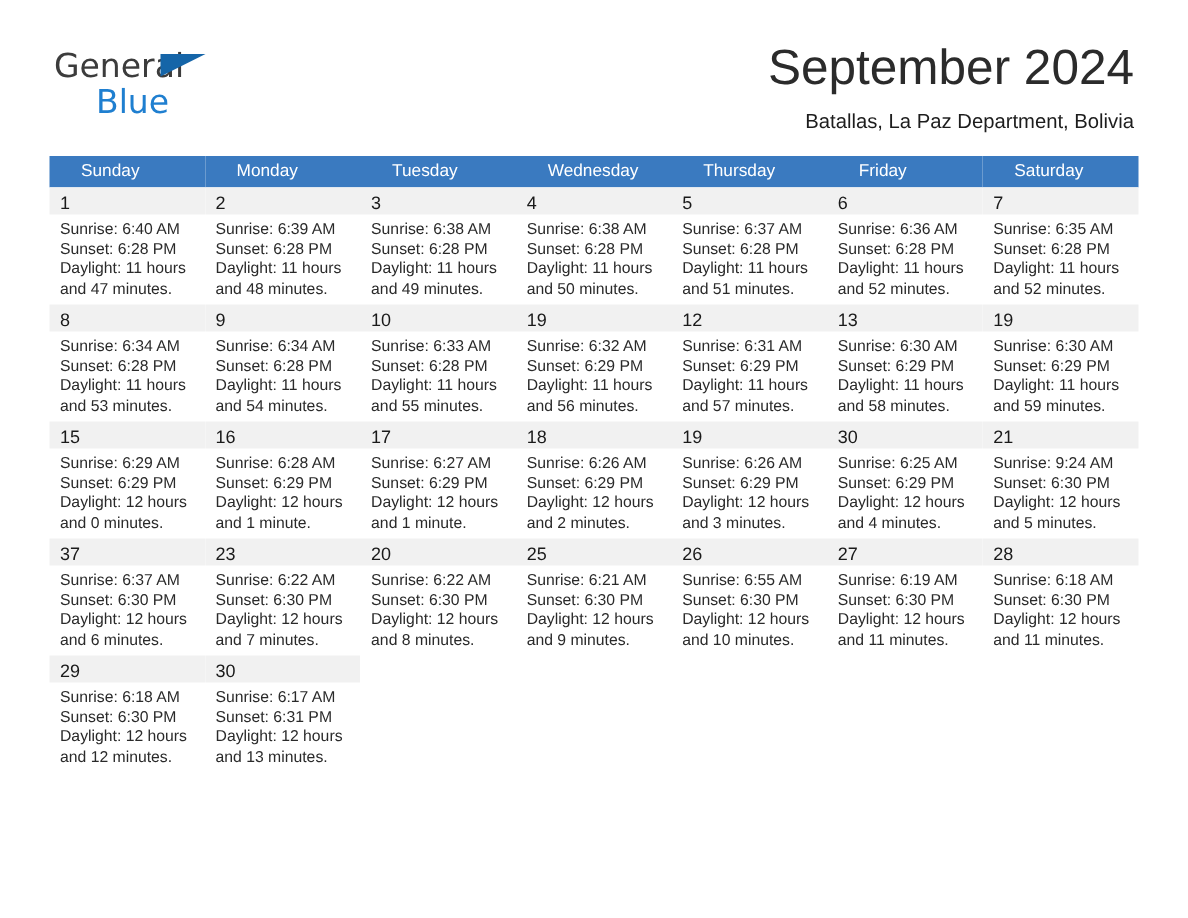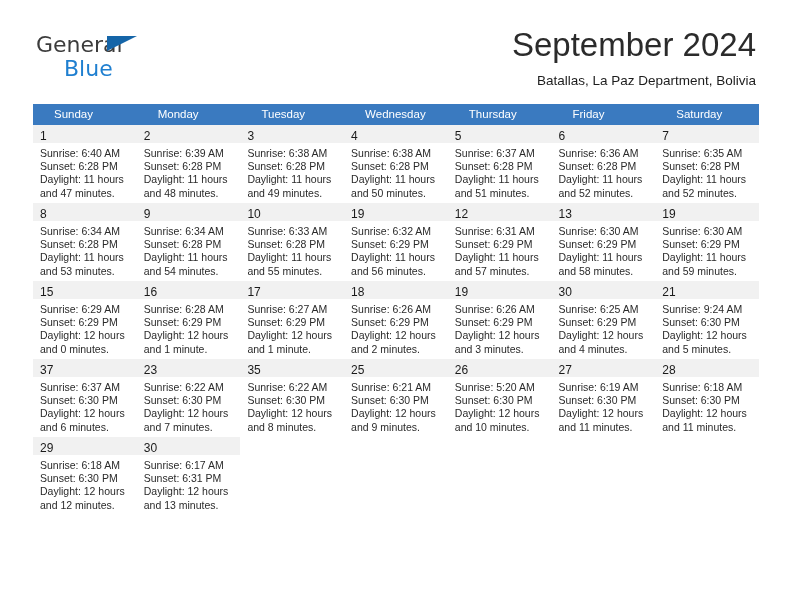--- a/index.html
+++ b/index.html
@@ -427,21 +427,21 @@
               <div class="dayinfo">
                 <div>Sunrise: 6:22 AM</div>
                 <div>Sunset: 6:30 PM</div>
                 <div>Daylight: 12 hours</div>
                 <div>and 7 minutes.</div>
               </div>
             </div>
           </td>
           <td class="week-sep-top ">
             <div class="daycell">
-              <div class="daynum-band"><span class="daynum">35</span></div>
+              <div class="daynum-band"><span class="daynum">20</span></div>
               <div class="dayinfo">
                 <div>Sunrise: 6:22 AM</div>
                 <div>Sunset: 6:30 PM</div>
                 <div>Daylight: 12 hours</div>
                 <div>and 8 minutes.</div>
               </div>
             </div>
           </td>
           <td class="week-sep-top ">
             <div class="daycell">
@@ -451,21 +451,21 @@
                 <div>Sunset: 6:30 PM</div>
                 <div>Daylight: 12 hours</div>
                 <div>and 9 minutes.</div>
               </div>
             </div>
           </td>
           <td class="week-sep-top ">
             <div class="daycell">
               <div class="daynum-band"><span class="daynum">26</span></div>
               <div class="dayinfo">
-                <div>Sunrise: 5:20 AM</div>
+                <div>Sunrise: 6:55 AM</div>
                 <div>Sunset: 6:30 PM</div>
                 <div>Daylight: 12 hours</div>
                 <div>and 10 minutes.</div>
               </div>
             </div>
           </td>
           <td class="week-sep-top ">
             <div class="daycell">
               <div class="daynum-band"><span class="daynum">27</span></div>
               <div class="dayinfo">

